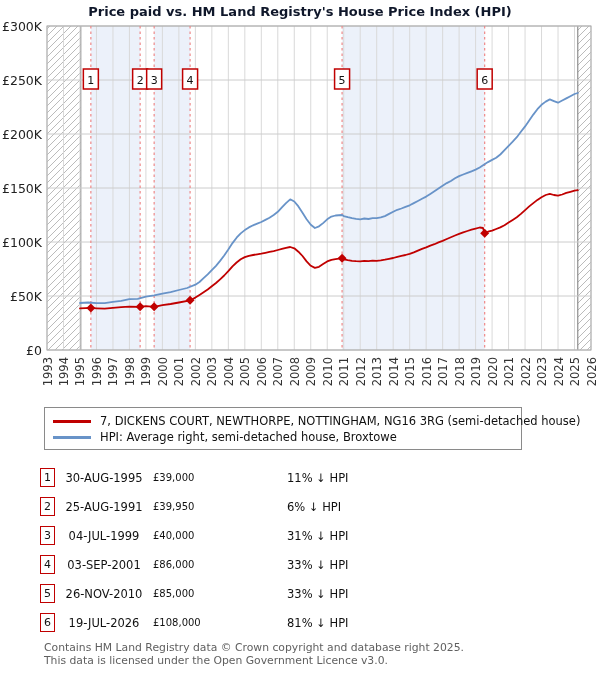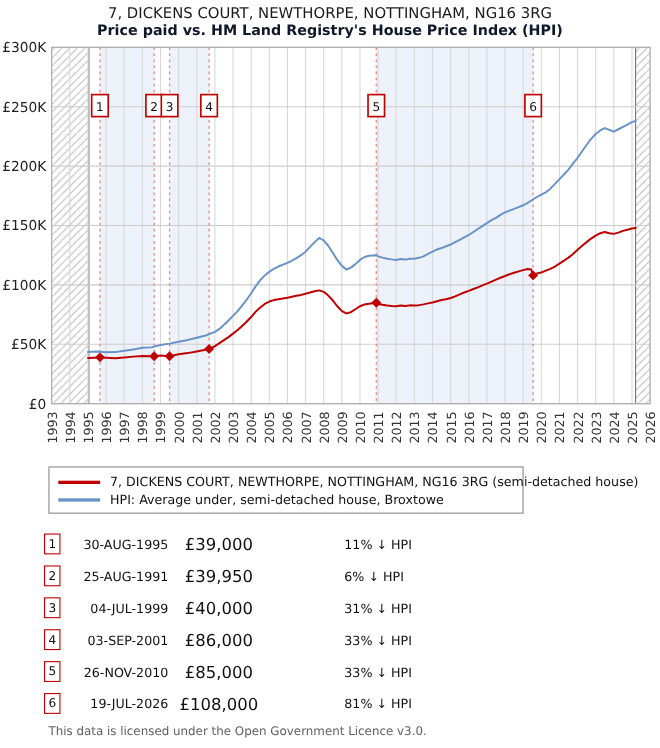--- a/index.html
+++ b/index.html
@@ -5,43 +5,42 @@
   html,body{margin:0;padding:0;}
   body{
     width:600px;height:680px;overflow:hidden;background:#ffffff;
     font-family:"DejaVu Sans","Liberation Sans",sans-serif;color:#1a1a1a;
   }
   .titles{padding-top:4px;text-align:center;}
   .title{font-size:13.5px;line-height:17px;color:#1a1a1a;}
   .subtitle{font-size:13px;line-height:16px;color:#0f172a;font-weight:bold;}
   #chart-svg{display:block;}
   .legend{
-    margin:5px 0 0 44px;width:432px;border:1px solid #8a8a8a;background:#fff;
+    margin:5px 0 0 44px;width:478px;border:1px solid #8a8a8a;background:#fff;
     padding:5px 24px 4px 8px;box-sizing:border-box;
   }
   .legend-row{display:flex;align-items:center;height:16px;}
   .legend-swatch{width:38px;height:3px;margin-right:9px;flex:0 0 auto;}
   .legend-label{font-size:11.5px;white-space:nowrap;color:#111;}
   .txn-table{margin:13px 0 0 40px;}
   .txn-row{display:flex;align-items:center;height:29px;}
   .txn-num{
     width:13px;height:17px;border:1.5px solid #c00000;background:#fff;
     font-size:11px;display:flex;align-items:center;justify-content:center;color:#111;
     flex:0 0 auto;
   }
-  .txn-date{width:98px;text-align:right;font-size:11.5px;color:#111;}
-  .txn-price{width:92px;text-align:center;font-size:15px;color:#111;}
-  .txn-hpi{margin-left:68px;font-size:11.5px;color:#111;}
+  .txn-date{width:98px;text-align:center;font-size:11.5px;color:#111;}
+  .txn-price{width:92px;text-align:left;font-size:10px;color:#111;}
+  .txn-hpi{margin-left:42px;font-size:11.5px;color:#111;}
   .footer{margin:4px 0 0 44px;font-size:10.8px;line-height:13px;color:#5f5f5f;}
 </style>
 </head>
 <body>
 
 <div class="titles">
-  <div class="title">7, DICKENS COURT, NEWTHORPE, NOTTINGHAM, NG16 3RG</div>
   <div class="subtitle">Price paid vs. HM Land Registry's House Price Index (HPI)</div>
 </div>
 
 <svg id="chart-svg" width="600" height="382" viewBox="0 0 600 382">
     <defs>
       <pattern id="hatch" width="7" height="7" patternUnits="userSpaceOnUse">
         <path d="M0 7 L7 0" stroke="#bbbbbb" stroke-width="1"></path>
       </pattern>
     </defs>
     <rect x="90.84969696969833" y="6" width="49.289696969697104" height="324" fill="#ecf1fa"></rect>
@@ -162,21 +161,21 @@
     <text x="595.5" y="337" text-anchor="end" font-size="11.5px" fill="#333333" transform="rotate(-90 595.5 337)">2026</text>
   </svg>
 
 <div class="legend">
   <div class="legend-row">
     <span class="legend-swatch" style="background: rgb(192, 0, 0);"></span>
     <span class="legend-label">7, DICKENS COURT, NEWTHORPE, NOTTINGHAM, NG16 3RG (semi-detached house)</span>
   </div>
   <div class="legend-row">
     <span class="legend-swatch" style="background: rgb(104, 147, 200);"></span>
-    <span class="legend-label">HPI: Average under, semi-detached house, Broxtowe</span>
+    <span class="legend-label">HPI: Average right, semi-detached house, Broxtowe</span>
   </div>
 </div>
 
 <div class="txn-table">
   <div class="txn-row">
     <span class="txn-num">1</span>
     <span class="txn-date">30-AUG-1995</span>
     <span class="txn-price">£39,000</span>
     <span class="txn-hpi">11% ↓ HPI</span>
   </div>
@@ -206,14 +205,15 @@
   </div>
   <div class="txn-row">
     <span class="txn-num">6</span>
     <span class="txn-date">19-JUL-2026</span>
     <span class="txn-price">£108,000</span>
     <span class="txn-hpi">81% ↓ HPI</span>
   </div>
 </div>
 
 <div class="footer">
+  <div>Contains HM Land Registry data © Crown copyright and database right 2025.</div>
   <div>This data is licensed under the Open Government Licence v3.0.</div>
 </div>
 
 </body></html>

